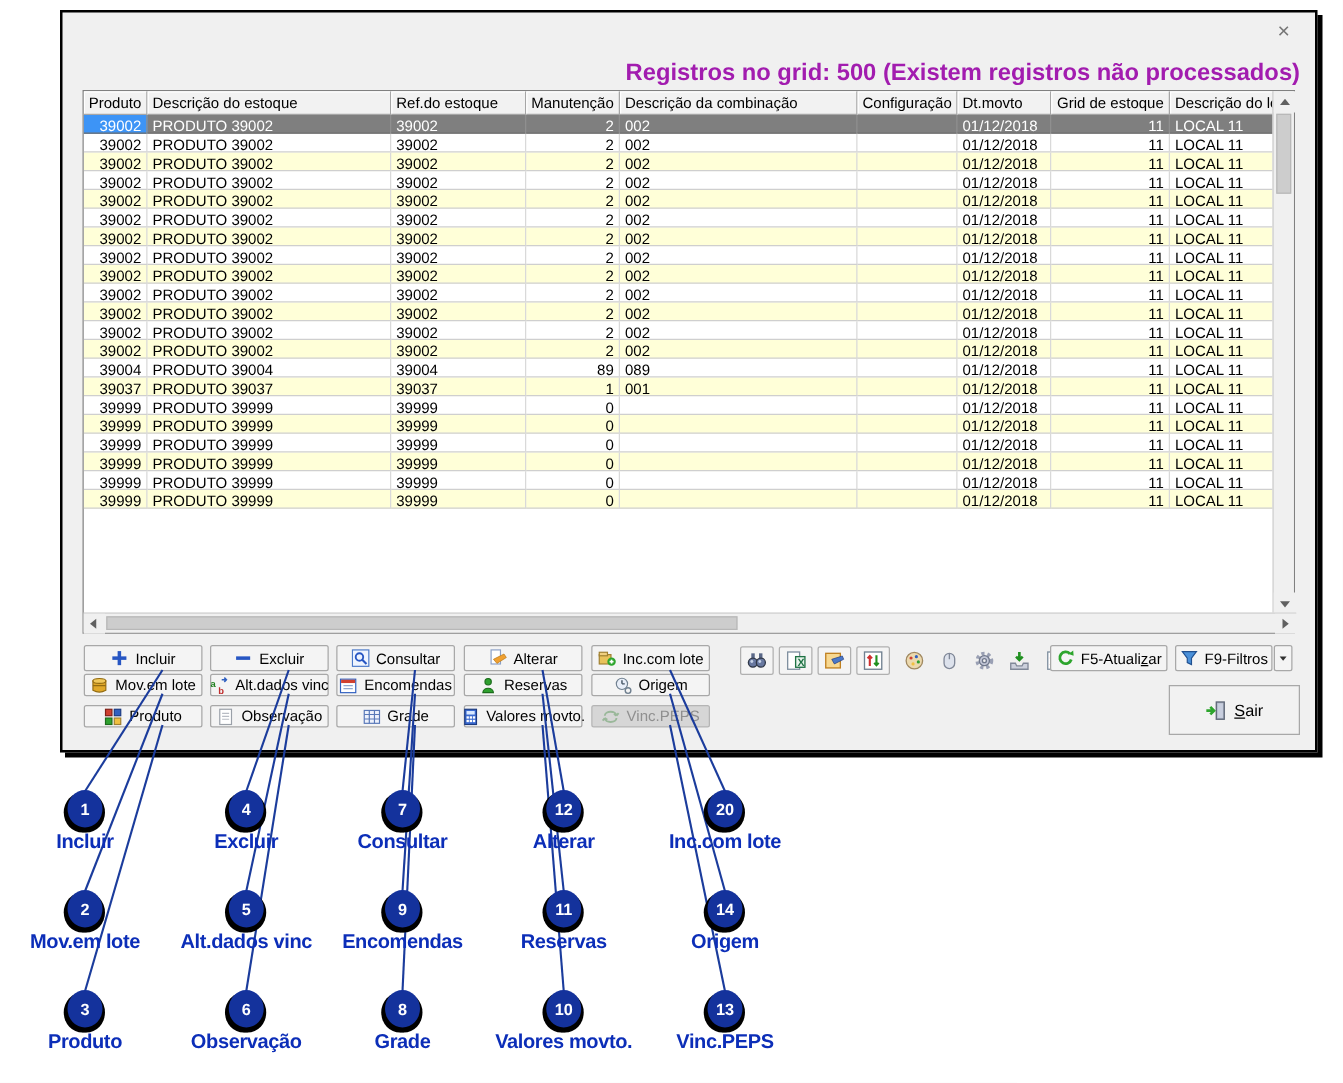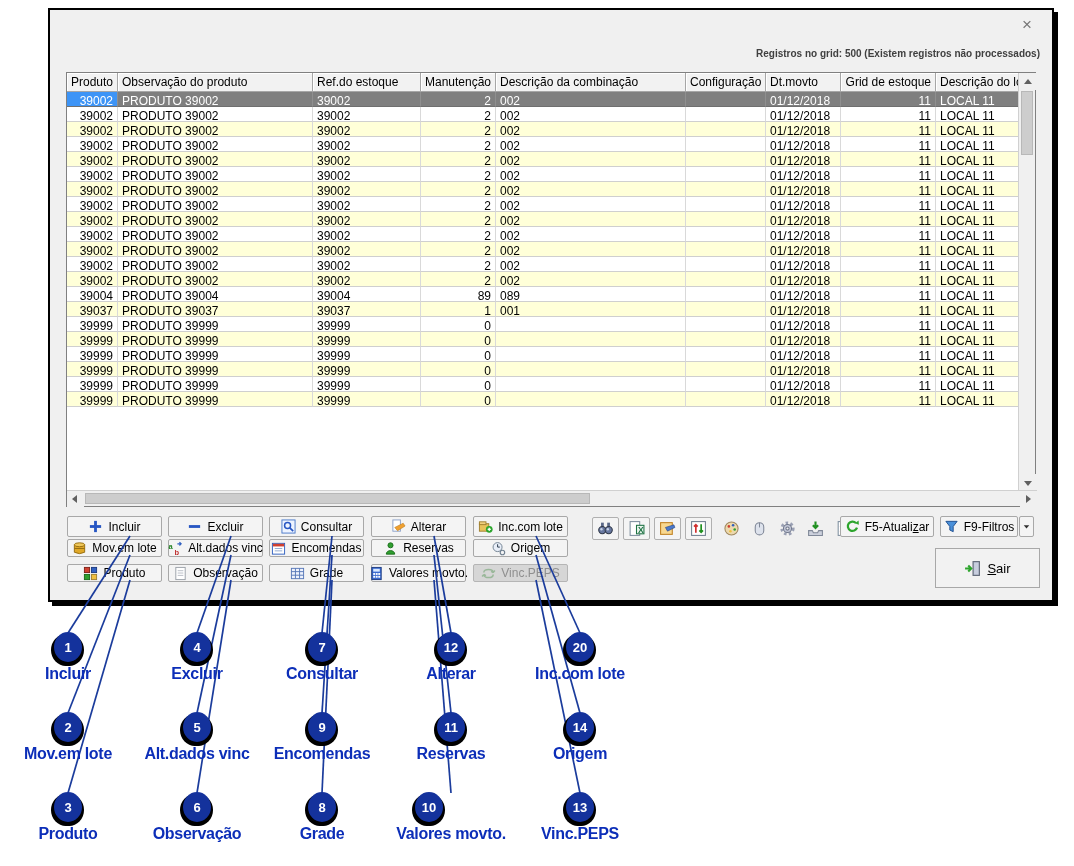--- a/index.html
+++ b/index.html
@@ -8,22 +8,22 @@
   .canvas { position:relative; width:1074px; height:866px; background:#fff; }
 
   
   .window { position:absolute; left:48px; top:8px; width:1006px; height:594px;
     background:#f0f0f0; border:2px solid #000; box-shadow:4px 4px 0 #000; z-index:1; }
   .titlebar { position:absolute; left:0; top:0; width:100%; height:30px; background:#fff;
     border-top:2px solid #16229e; display:flex; align-items:center; padding:0 8px; }
   .title-text { font-size:13px; color:#555; margin-left:7px; white-space:nowrap; }
   .close-x { position:absolute; right:14px; top:5px; font-size:17px; color:#777;
     width:22px; height:22px; text-align:center; line-height:20px; cursor:default; }
-  .status-msg { position:absolute; top:38px; right:12px; font-size:10px; font-weight:bold;
-    color:#404040; white-space:nowrap; }
+  .status-msg { position:absolute; top:38px; right:12px; font-size:19px; font-weight:bold;
+    color:#a21caf; white-space:nowrap; }
 
   
   .grid { position:absolute; left:16px; top:62px; width:970px; height:435px;
     background:#fff; border:1px solid #808080; font-size:12px; }
   .grid-inner { position:absolute; left:0; top:0; width:952px; height:418px; overflow:hidden; }
   .gh-row { display:flex; height:19px; }
   .gh-cell { background:#f2f2f2; border-right:1px solid #a6a6a6; border-bottom:1px solid #a6a6a6;
     box-shadow:inset 1px 1px 0 #fff; padding:2px 4px 0 4px; white-space:nowrap; overflow:hidden;
     color:#000; }
   .g-row { display:flex; height:15px; background:#fff; }
@@ -93,21 +93,21 @@
     </svg>
 
   <div class="window">
     <div class="close-x">×</div>
     <div class="status-msg">Registros no grid: 500 (Existem registros não processados)</div>
 
     <div class="grid">
       <div class="grid-inner" id="grid-inner">
           <div class="gh-row">
             <div class="gh-cell al-r" style="width:51px">Produto</div>
-            <div class="gh-cell" style="width:195px">Observação do produto</div>
+            <div class="gh-cell" style="width:195px">Descrição do estoque</div>
             <div class="gh-cell" style="width:108px">Ref.do estoque</div>
             <div class="gh-cell al-r" style="width:75px">Manutenção</div>
             <div class="gh-cell" style="width:190px">Descrição da combinação</div>
             <div class="gh-cell" style="width:80px">Configuração</div>
             <div class="gh-cell" style="width:75px">Dt.movto</div>
             <div class="gh-cell al-r" style="width:95px">Grid de estoque</div>
             <div class="gh-cell" style="width:83px">Descrição do loca</div>
           </div>
           <div class="g-row selected">
             <div class="g-cell al-r first" style="width:51px">39002</div>
@@ -602,21 +602,21 @@
       <div class="co-circle" style="left:183px;top:712px">5</div>
       <div class="co-label" style="left:107px;top:745px">Alt.dados vinc</div>
       <div class="co-circle" style="left:183px;top:792px">6</div>
       <div class="co-label" style="left:107px;top:825px">Observação</div>
       <div class="co-circle" style="left:308px;top:632px">7</div>
       <div class="co-label" style="left:232px;top:665px">Consultar</div>
       <div class="co-circle" style="left:308px;top:792px">8</div>
       <div class="co-label" style="left:232px;top:825px">Grade</div>
       <div class="co-circle" style="left:308px;top:712px">9</div>
       <div class="co-label" style="left:232px;top:745px">Encomendas</div>
-      <div class="co-circle" style="left:415px;top:792px">10</div>
+      <div class="co-circle" style="left:437px;top:792px">10</div>
       <div class="co-label" style="left:361px;top:825px">Valores movto.</div>
       <div class="co-circle" style="left:437px;top:712px">11</div>
       <div class="co-label" style="left:361px;top:745px">Reservas</div>
       <div class="co-circle" style="left:437px;top:632px">12</div>
       <div class="co-label" style="left:361px;top:665px">Alterar</div>
       <div class="co-circle" style="left:566px;top:792px">13</div>
       <div class="co-label" style="left:490px;top:825px">Vinc.PEPS</div>
       <div class="co-circle" style="left:566px;top:712px">14</div>
       <div class="co-label" style="left:490px;top:745px">Origem</div>
       <div class="co-circle" style="left:566px;top:632px">20</div>

